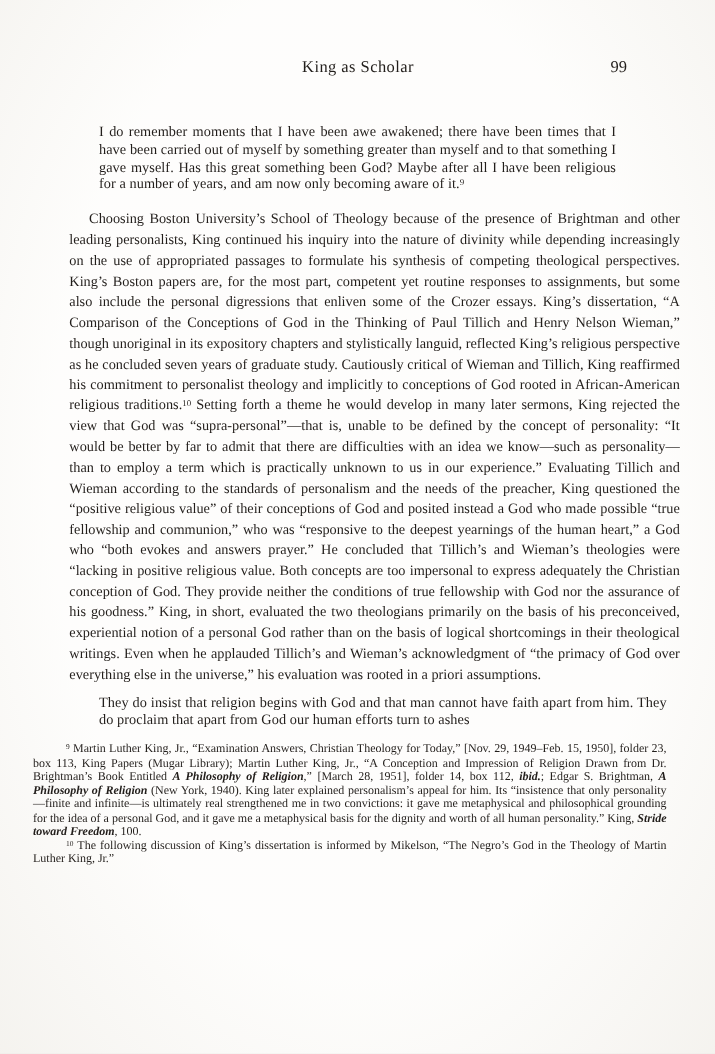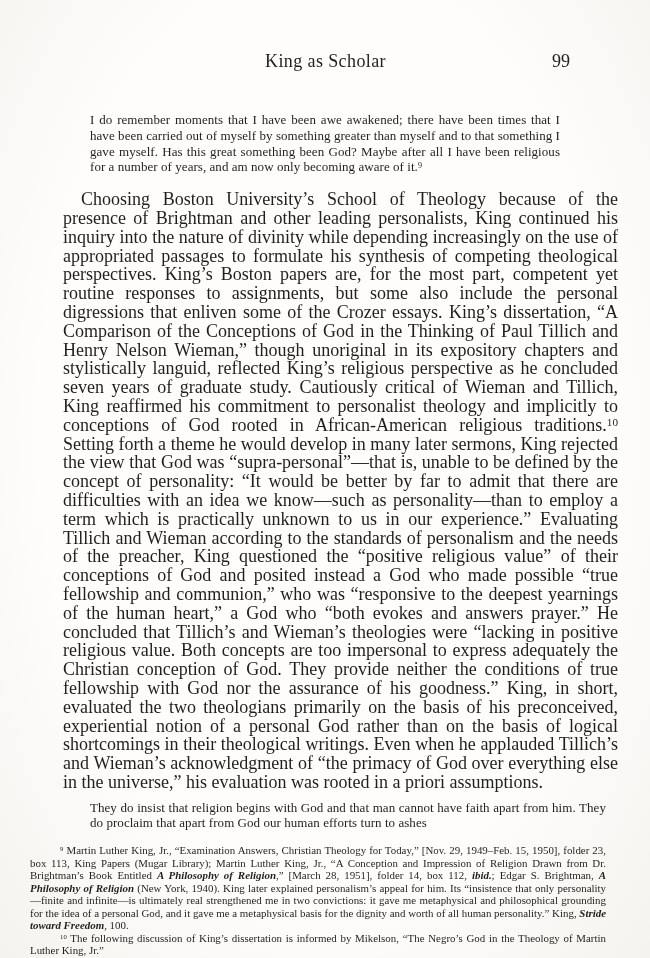--- a/index.html
+++ b/index.html
@@ -17,21 +17,21 @@
     overflow: hidden;
     font-family: "Liberation Serif", "DejaVu Serif", serif;
     background:
       radial-gradient(ellipse at 50% 45%, rgba(255,255,255,0.6) 60%, rgba(210,205,196,0.18) 100%),
       #fcfbf8;
     color: #221e1b;
   }
   .running-head {
     position: relative;
     margin: 0 62px 0 63px;
-    font-size: 18px;
+    font-size: 15px;
     line-height: 17px;
     letter-spacing: 0.4px;
   }
   .head-title {
     display: block;
     text-align: center;
   }
   .page-number {
     position: absolute;
     right: 18px;
@@ -42,21 +42,21 @@
     text-align: justify;
     font-size: 13px;
     line-height: 15.8px;
     letter-spacing: 0.05px;
   }
   .quote-1 { margin: 42px 90px 0 90px; }
   .quote-2 { margin: 8px 44px 0 90px; }
   .body-para {
     margin: 15px 32px 0 63px;
     text-indent: 18px;
-    font-size: 18px;
+    font-size: 13px;
     line-height: 18.8px;
     text-align: justify;
     hyphens: auto;
     -webkit-hyphens: auto;
   }
   .footnotes {
     margin: 13px 44px 0 30px;
     font-size: 10.9px;
     line-height: 12.5px;
     text-align: justify;

